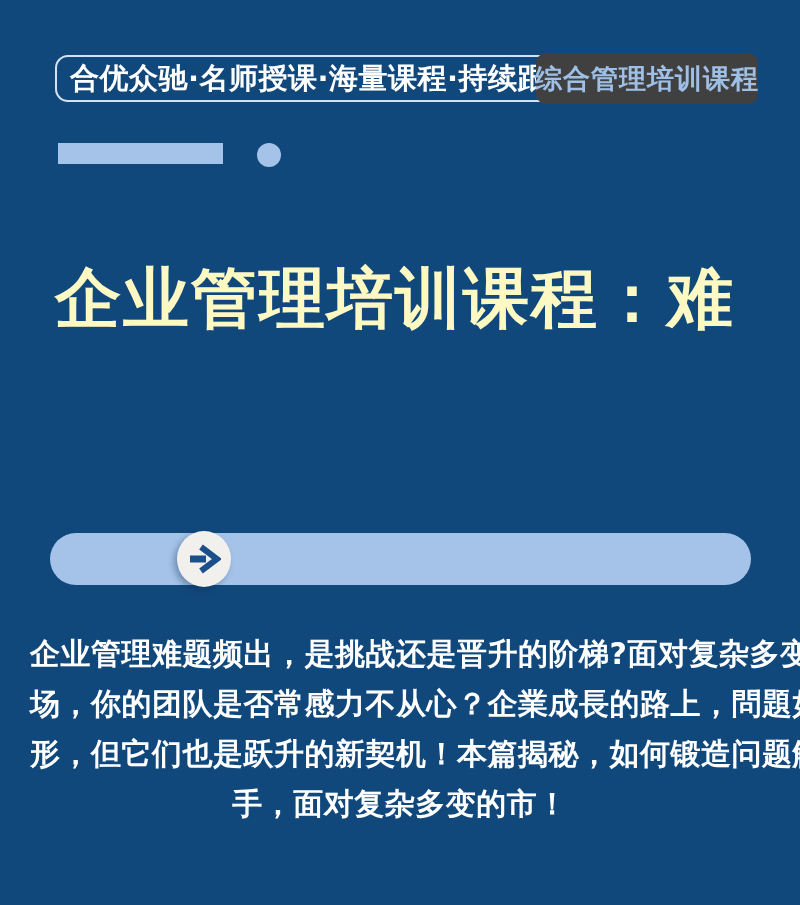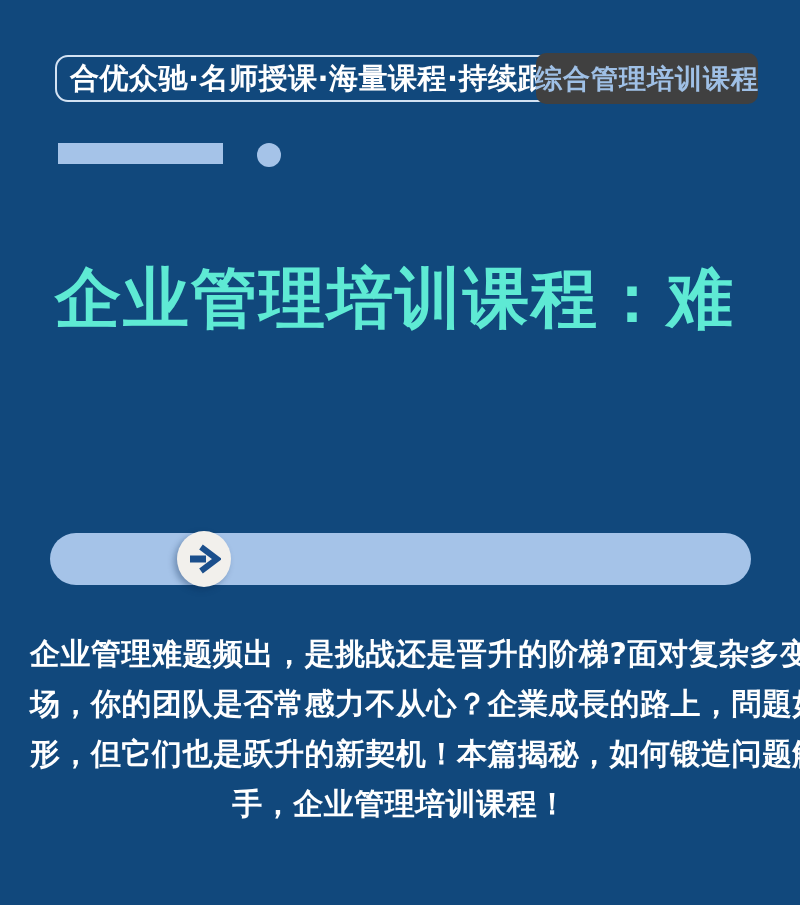--- a/index.html
+++ b/index.html
@@ -66,21 +66,21 @@
     border-radius: 50%;
     background: #a5c3e8;
   }
 
   
   .title {
     position: absolute;
     left: 55px; top: 258px;
     margin: 0;
     width: 710px;
-    color: #5eead4;
+    color: #fef9c3;
     font-size: 66px;
     line-height: 81px;
     font-weight: 900;
     letter-spacing: 2px;
   }
   .title span { display: block; white-space: nowrap; }
 
   
   .cta-pill {
     position: absolute;
@@ -143,16 +143,16 @@
         <path d="M3 16 H19" stroke="#1b4f8c" stroke-width="7" fill="none"></path>
         <path d="M14 4 L30 16 L14 28" stroke="#1b4f8c" stroke-width="6" fill="none"></path>
       </svg>
     </span>
   </button>
 
   <p class="body-text">
     <span>企业管理难题频出，是挑战还是晋升的阶梯?面对复杂多变的市</span>
     <span>场，你的团队是否常感力不从心？企業成長的路上，問題如影随</span>
     <span>形，但它们也是跃升的新契机！本篇揭秘，如何锻造问题解决高</span>
-    <span>手，企业管理培训课程！</span>
+    <span>手，面对复杂多变的市！</span>
   </p>
 
 </div>
 
 </body></html>

